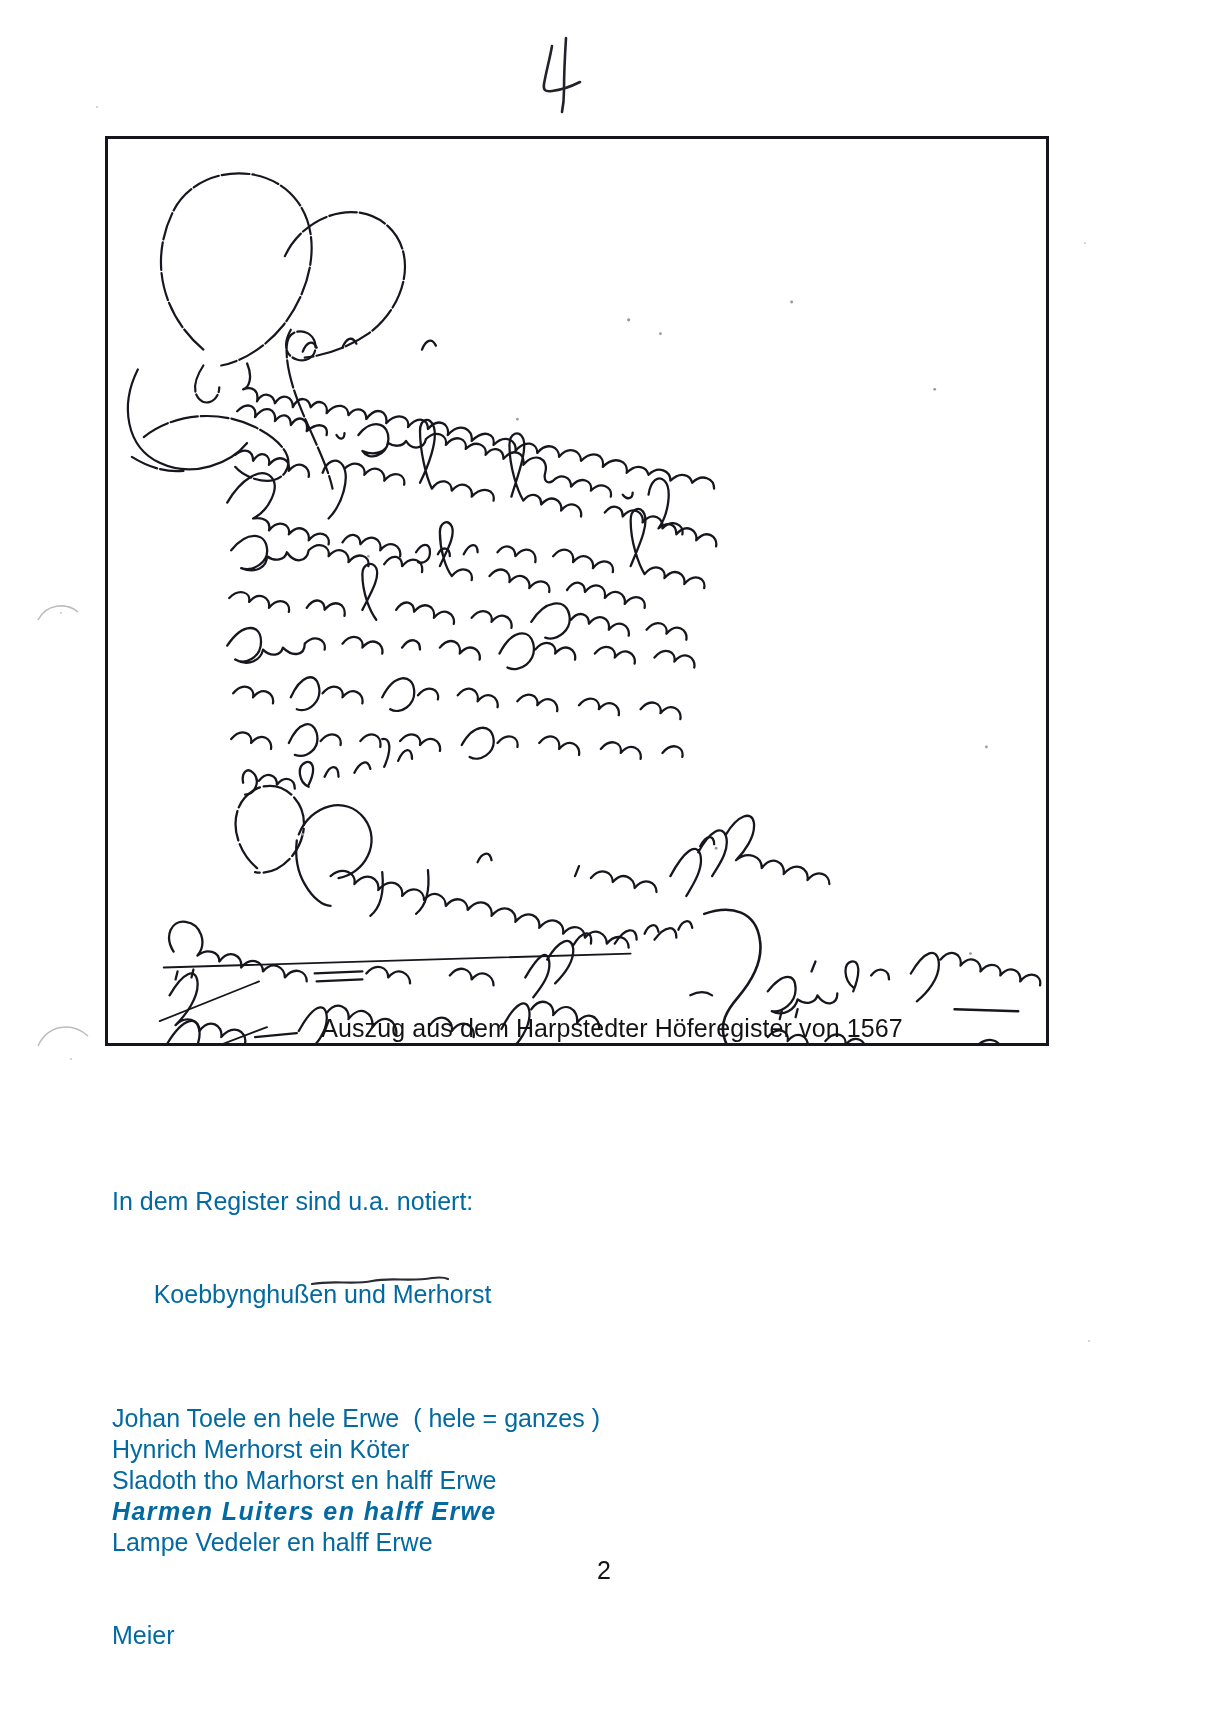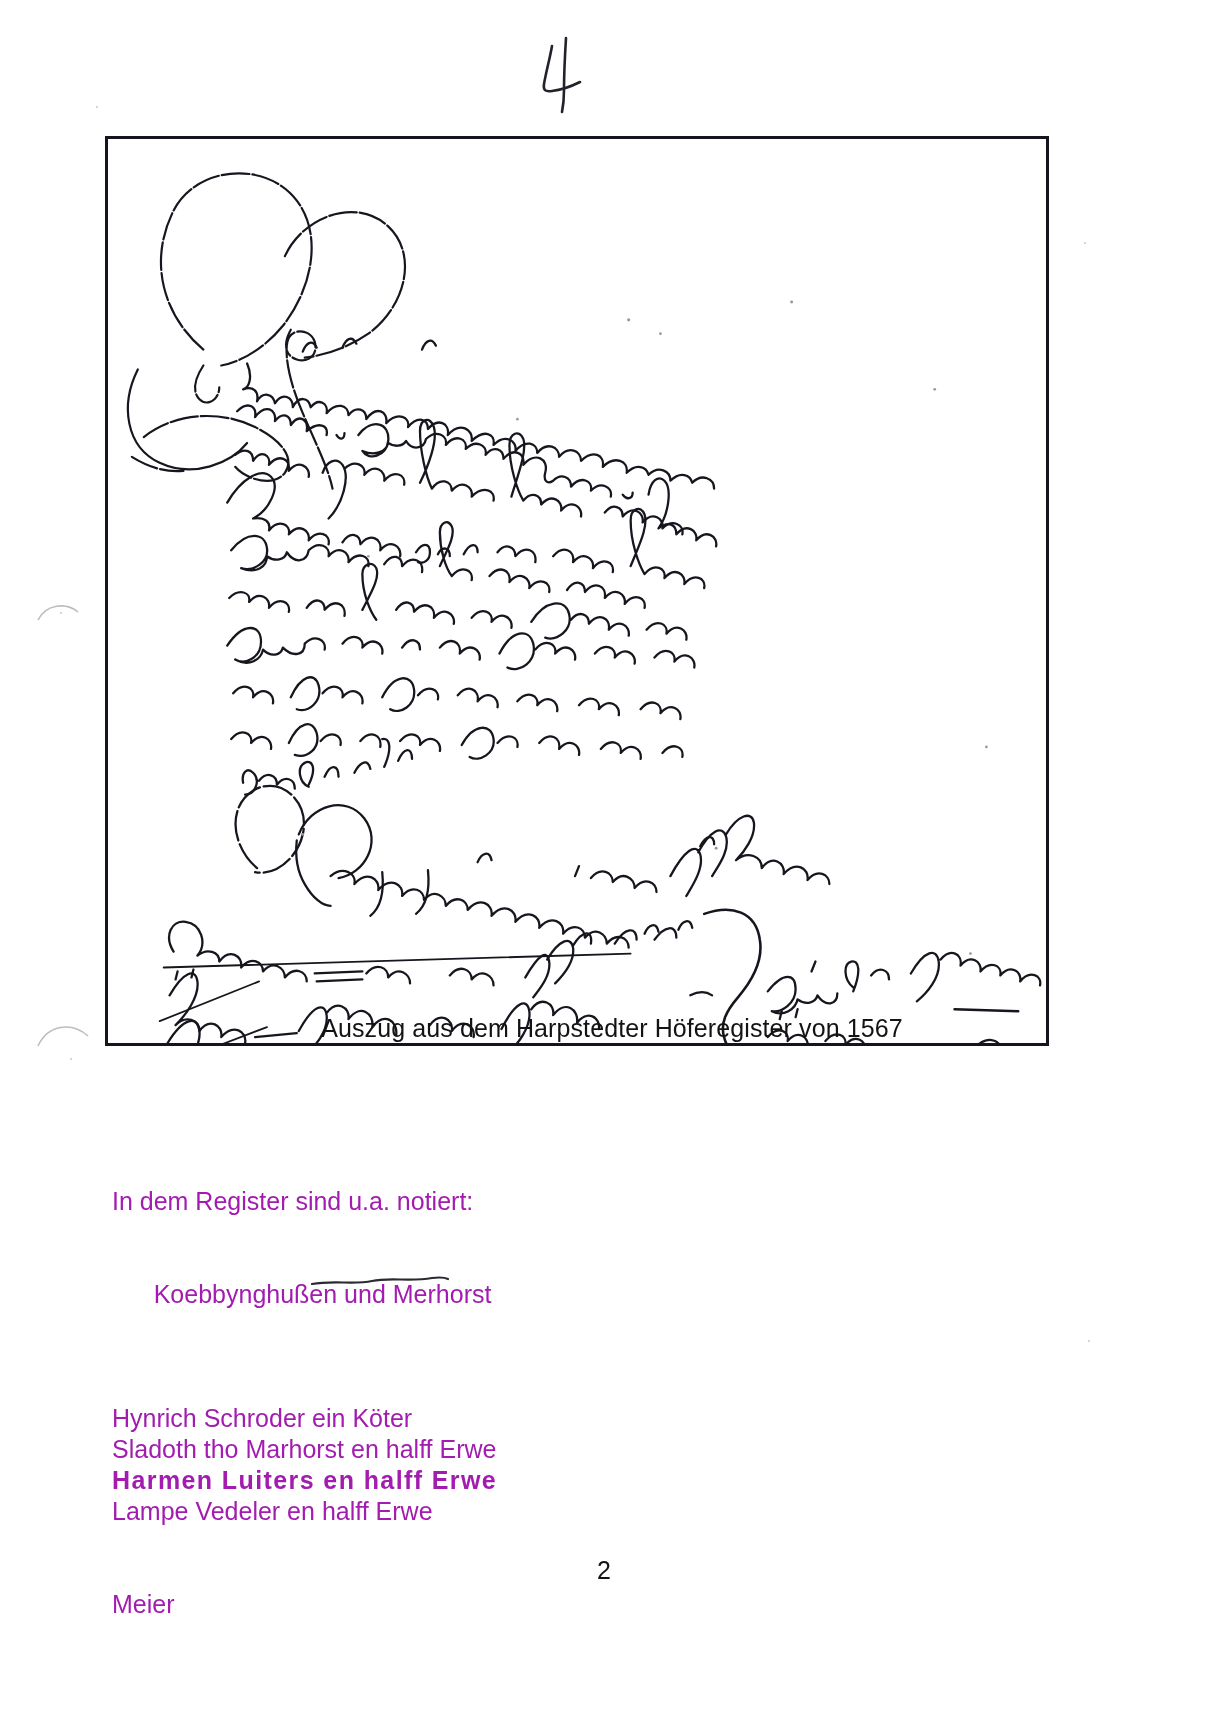--- a/index.html
+++ b/index.html
@@ -67,21 +67,21 @@
   }
 
   
   .prose {
     position: absolute;
     left: 112px;
     top: 1186px;
     width: 1000px;
     font-size: 25px;
     line-height: 31px;
-    color: #a21caf;
+    color: #0369a1;
   }
   .prose .line {
     white-space: pre;
   }
   .prose .para-gap {
     height: 31px;
   }
   .heading-line {
     position: relative;
     display: inline-block;
@@ -91,20 +91,21 @@
     position: absolute;
     left: 198px;
     top: 28px;
     width: 140px;
     height: 12px;
     pointer-events: none;
   }
   .entry-emph {
     font-weight: bold;
     letter-spacing: 1.4px;
+    font-style: italic;
   }
 
   .page-number {
     position: absolute;
     left: 0;
     top: 1556px;
     width: 1208px;
     text-align: center;
     font-size: 25px;
     color: #131313;
@@ -368,21 +369,22 @@
 
     <div class="line heading-line">
       <span>Koebbynghußen und Merhorst</span>
       <svg class="scribble-underline" viewBox="0 0 140 12" aria-hidden="true">
         <path d="M2 8 C 24 4, 44 9, 62 5 C 80 1, 100 6, 122 2 C 130 1, 136 2, 138 3" fill="none" stroke="#2a2a33" stroke-width="2.2" stroke-linecap="round"></path>
       </svg>
     </div>
 
     <div class="para-gap"></div>
 
-    <div class="line">Hynrich Schroder ein Köter</div>
+    <div class="line">Johan Toele en hele Erwe  ( hele = ganzes )</div>
+    <div class="line">Hynrich Merhorst ein Köter</div>
     <div class="line">Sladoth tho Marhorst en halff Erwe</div>
     <div class="line entry-emph">Harmen Luiters en halff Erwe</div>
     <div class="line">Lampe Vedeler en halff Erwe</div>
 
     <div class="para-gap"></div>
     <div class="para-gap"></div>
 
     <div class="line">Meier</div>
   </div>
 

